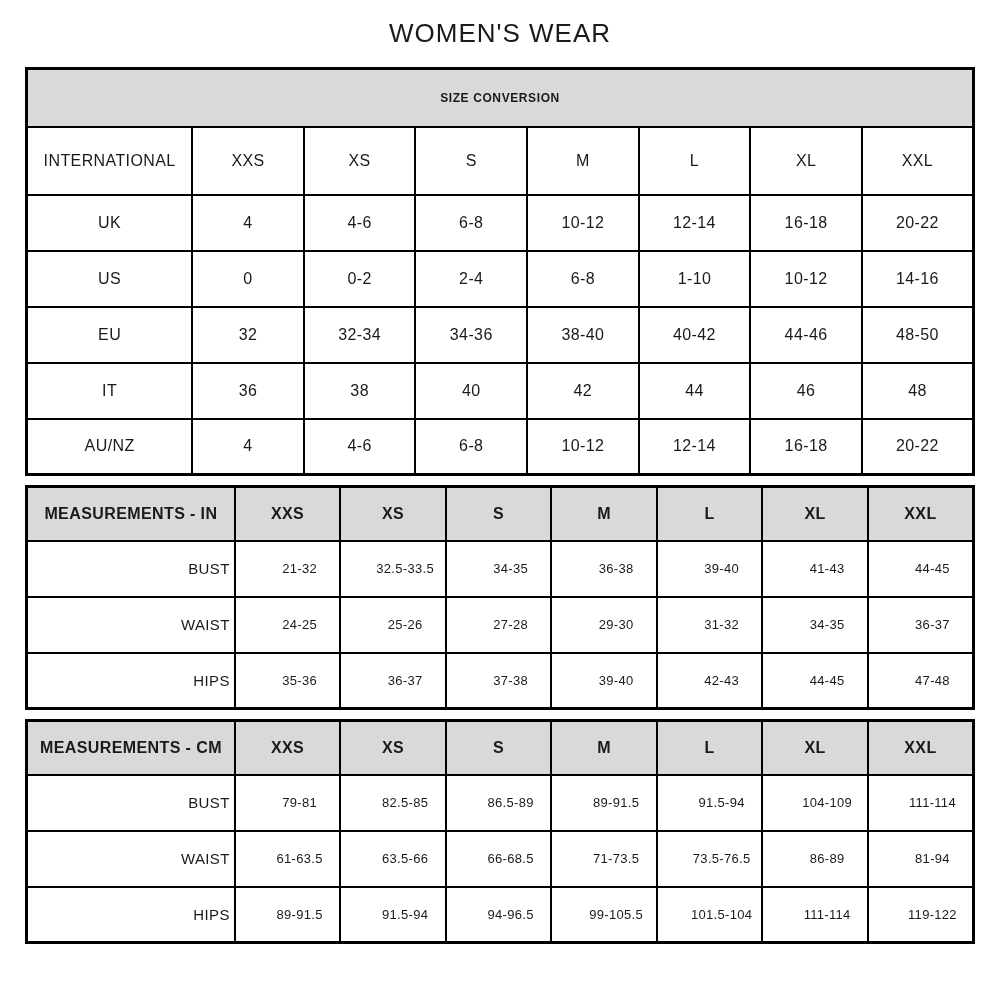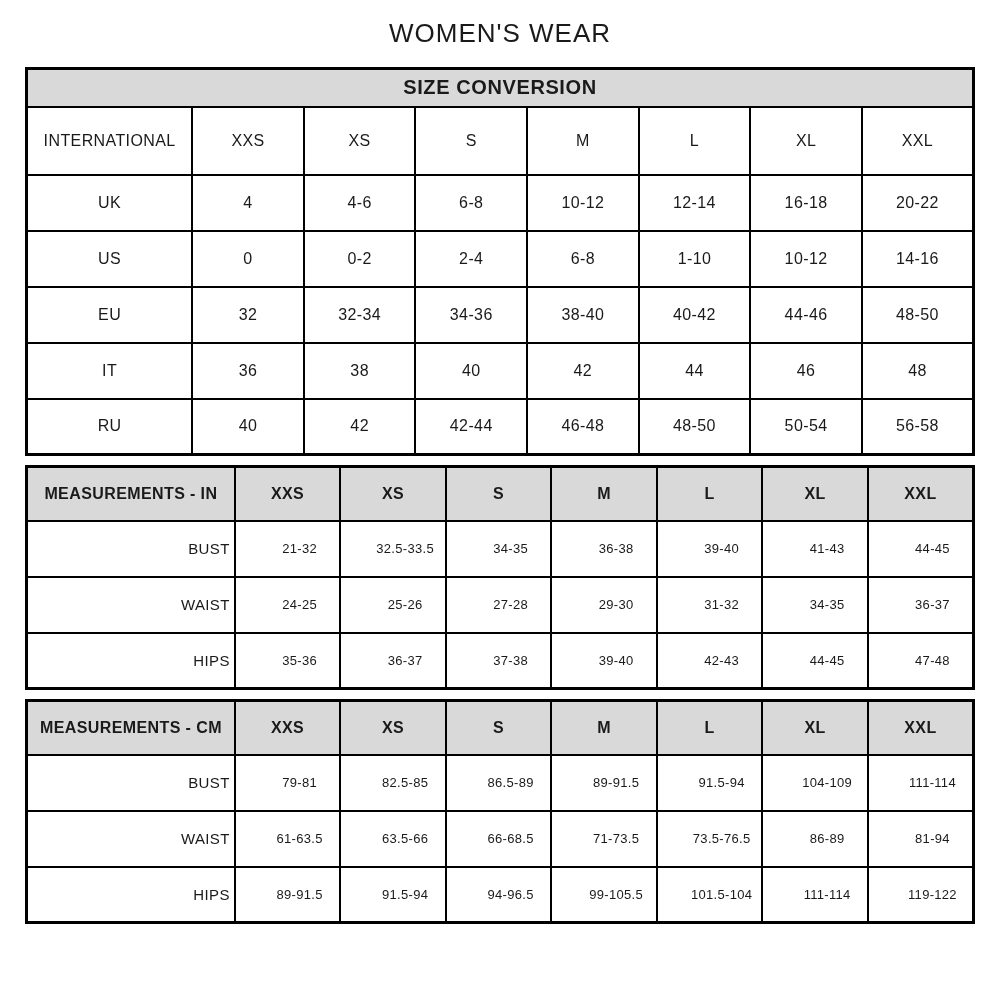--- a/index.html
+++ b/index.html
@@ -31,21 +31,21 @@
   th, td {
     border: 2px solid #000;
     text-align: center;
     vertical-align: middle;
     padding: 0 4px;
     overflow: hidden;
   }
   .grey { background: #d9d9d9; }
 
   
-  .t1 .banner-row th { height: 38px; font-size: 20px; font-weight: 700; letter-spacing: 0.6px; }
+  .t1 .banner-row th { height: 58px; font-size: 12px; font-weight: 700; letter-spacing: 0.6px; }
   .t1 .col-head th   { height: 68px; font-size: 16px; font-weight: 400; letter-spacing: 0.4px; }
   .t1 tbody th       { height: 56px; font-size: 16px; font-weight: 400; letter-spacing: 0.4px; }
   .t1 tbody td       { font-size: 16px; font-weight: 400; letter-spacing: 0.4px; }
 
   
   .tm .col-head th { height: 54px; font-size: 16px; font-weight: 700; letter-spacing: 0.4px; }
   .tm tbody th     { height: 56px; font-size: 15px; font-weight: 400; letter-spacing: 0.4px; text-align: right; }
   .tm tbody td     { font-size: 13px; font-weight: 400; letter-spacing: 0.3px; padding-left: 28px; }
 </style>
 </head>
@@ -116,28 +116,28 @@
           <th>IT</th>
           <td>36</td>
           <td>38</td>
           <td>40</td>
           <td>42</td>
           <td>44</td>
           <td>46</td>
           <td>48</td>
         </tr>
         <tr>
-          <th>RU</th>
-          <td>40</td>
-          <td>42</td>
-          <td>42-44</td>
-          <td>46-48</td>
-          <td>48-50</td>
-          <td>50-54</td>
-          <td>56-58</td>
+          <th>AU/NZ</th>
+          <td>4</td>
+          <td>4-6</td>
+          <td>6-8</td>
+          <td>10-12</td>
+          <td>12-14</td>
+          <td>16-18</td>
+          <td>20-22</td>
         </tr>
       </tbody>
   </table>
 
   <table class="tm">
     <colgroup>
       <col style="width:22%">
       <col style="width:11.143%">
         <col style="width:11.143%">
         <col style="width:11.143%">

